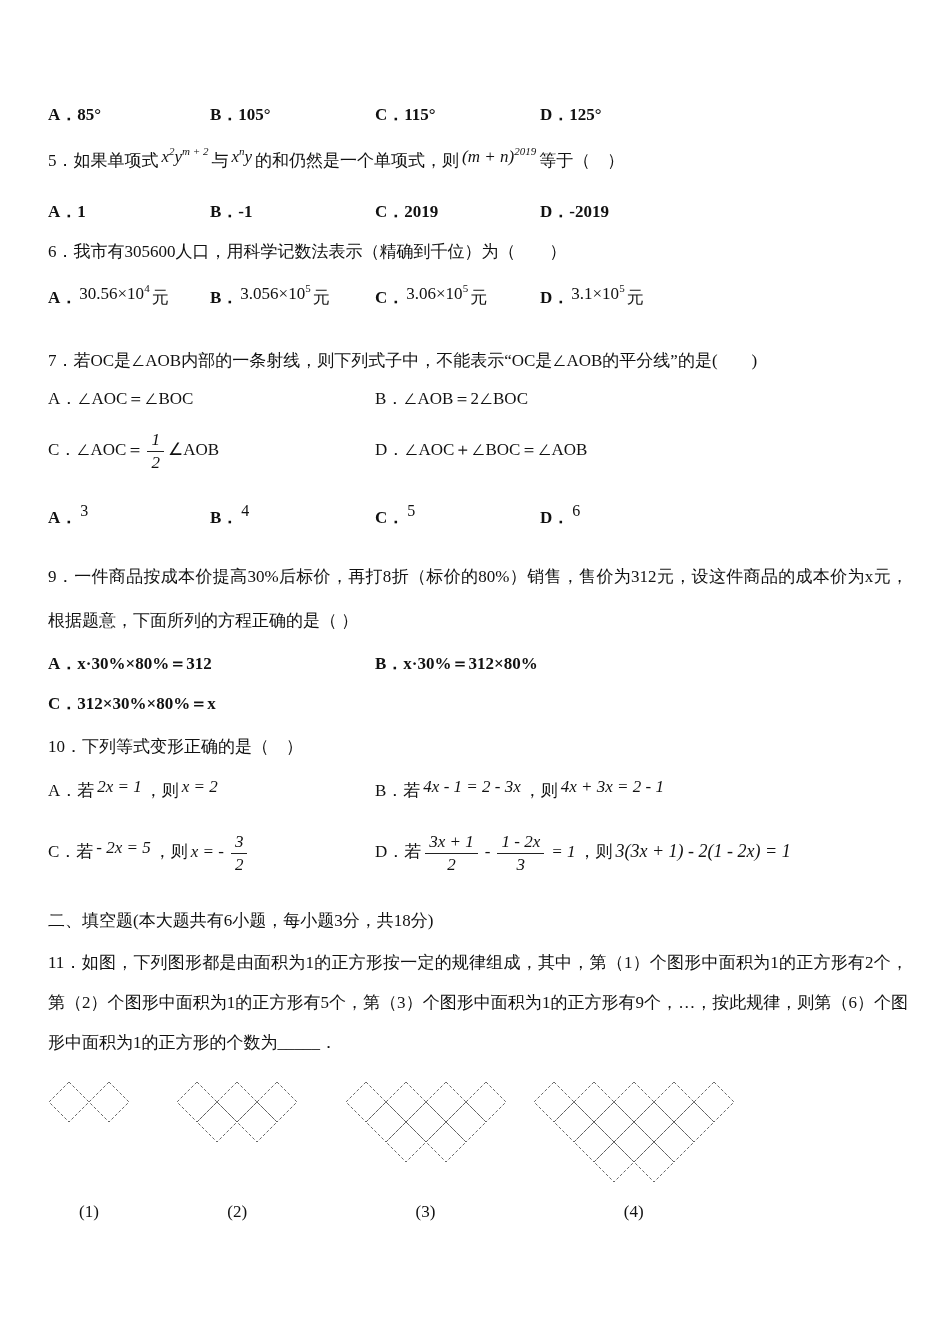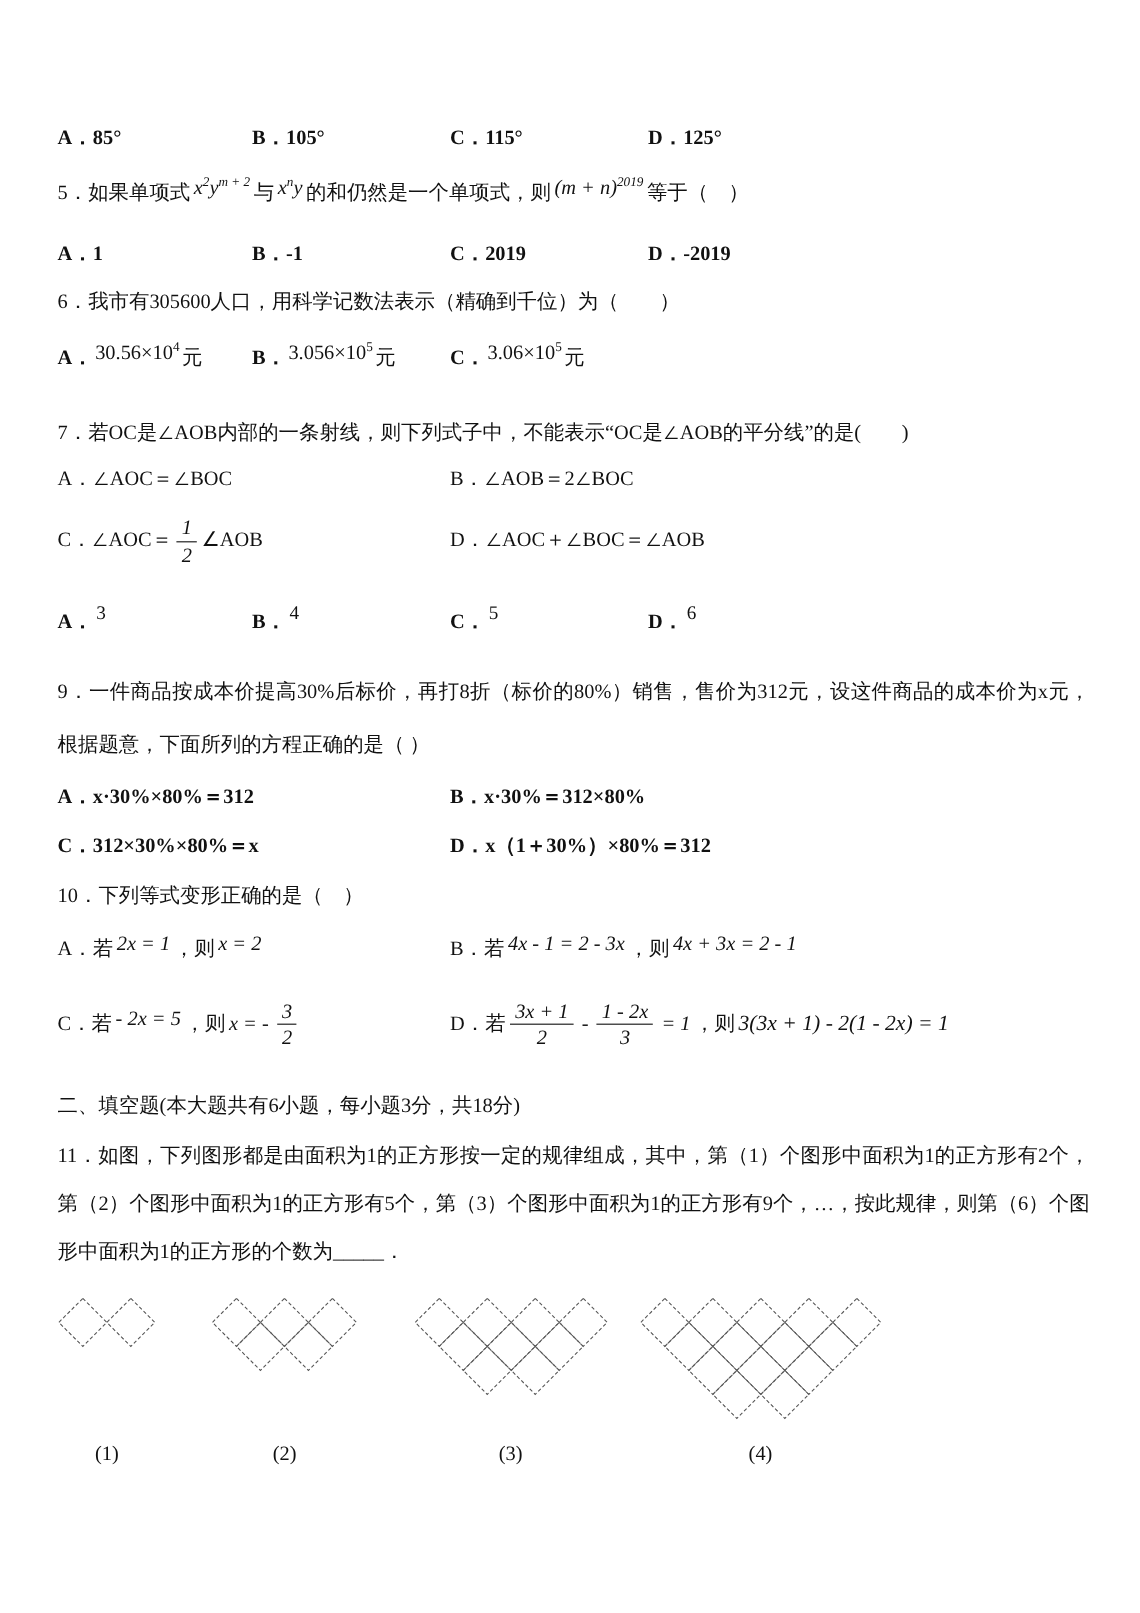--- a/index.html
+++ b/index.html
@@ -57,20 +57,21 @@
     <span>D．-2019</span>
   </div>
 
   <div class="stem" style="margin-top:14px">
     <span>6．我市有305600人口，用科学记数法表示（精确到千位）为（　　）</span>
   </div>
   <div class="row4" style="margin-top:20px">
     <span><b>A．</b><span class="math-up raise"><span>30.56×10</span><sup>4</sup></span><span>元</span></span>
     <span><b>B．</b><span class="math-up raise"><span>3.056×10</span><sup>5</sup></span><span>元</span></span>
     <span><b>C．</b><span class="math-up raise"><span>3.06×10</span><sup>5</sup></span><span>元</span></span>
+    <span><b>D．</b><span class="math-up raise"><span>3.1×10</span><sup>5</sup></span><span>元</span></span>
   </div>
 
   <div class="stem" style="margin-top:36px">
     <span>7．若OC是∠AOB内部的一条射线，则下列式子中，不能表示“OC是∠AOB的平分线”的是(　　)</span>
   </div>
   <div class="row2" style="margin-top:12px">
     <span>A．∠AOC＝∠BOC</span>
     <span>B．∠AOB＝2∠BOC</span>
   </div>
   <div class="row2" style="margin-top:18px">
@@ -89,21 +90,20 @@
 
   <div class="stem justify" style="margin-top:24px; line-height:44px">
     <span>9．一件商品按成本价提高30%后标价，再打8折（标价的80%）销售，售价为312元，设这件商品的成本价为x元，根据题意，下面所列的方程正确的是（ ）</span>
   </div>
   <div class="row2 bold" style="margin-top:8px">
     <span>A．x·30%×80%＝312</span>
     <span>B．x·30%＝312×80%</span>
   </div>
   <div class="row2 bold" style="margin-top:14px">
     <span>C．312×30%×80%＝x</span>
-    <span>D．x（1＋30%）×80%＝312</span>
   </div>
 
   <div class="stem" style="margin-top:16px">
     <span>10．下列等式变形正确的是（　）</span>
   </div>
   <div class="row2" style="margin-top:18px">
     <span>
       <span>A．若</span><span class="math raise">2x = 1</span><span>，则</span><span class="math raise">x = 2</span>
     </span>
     <span>

